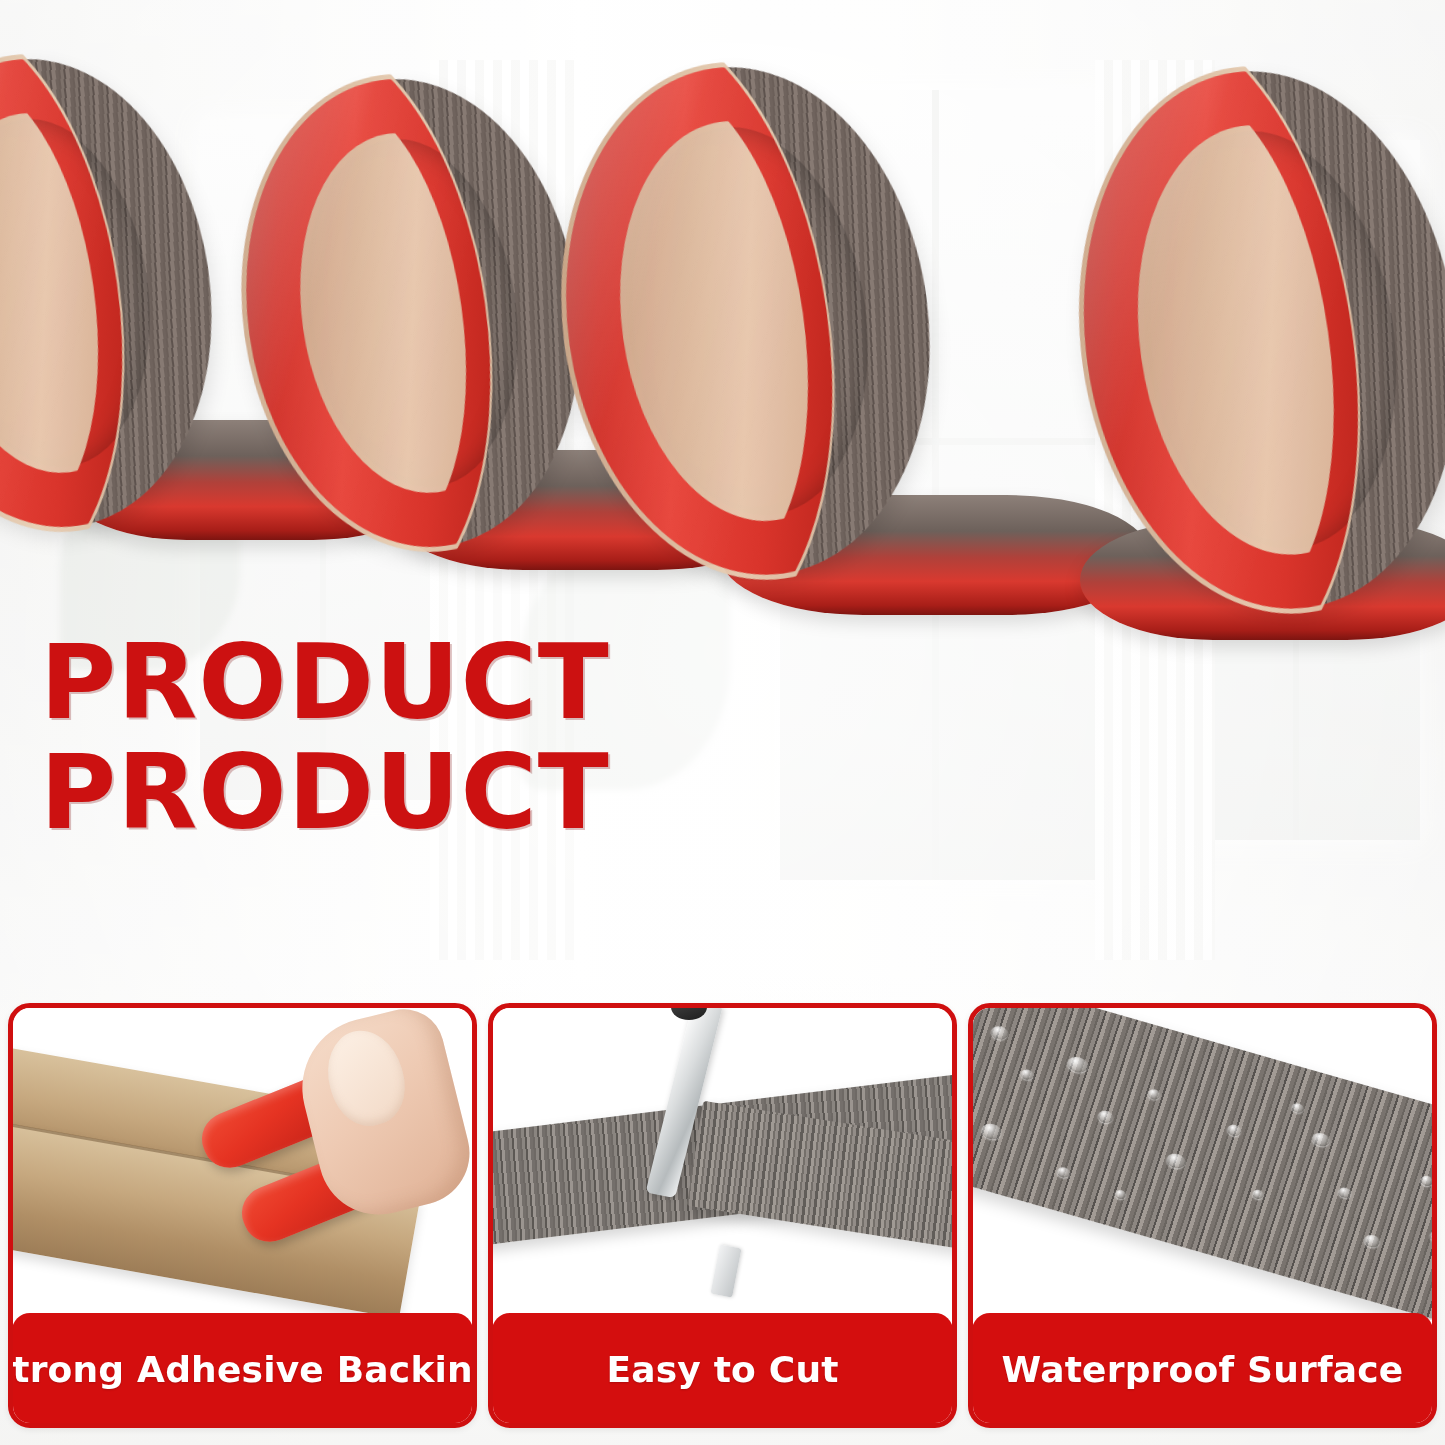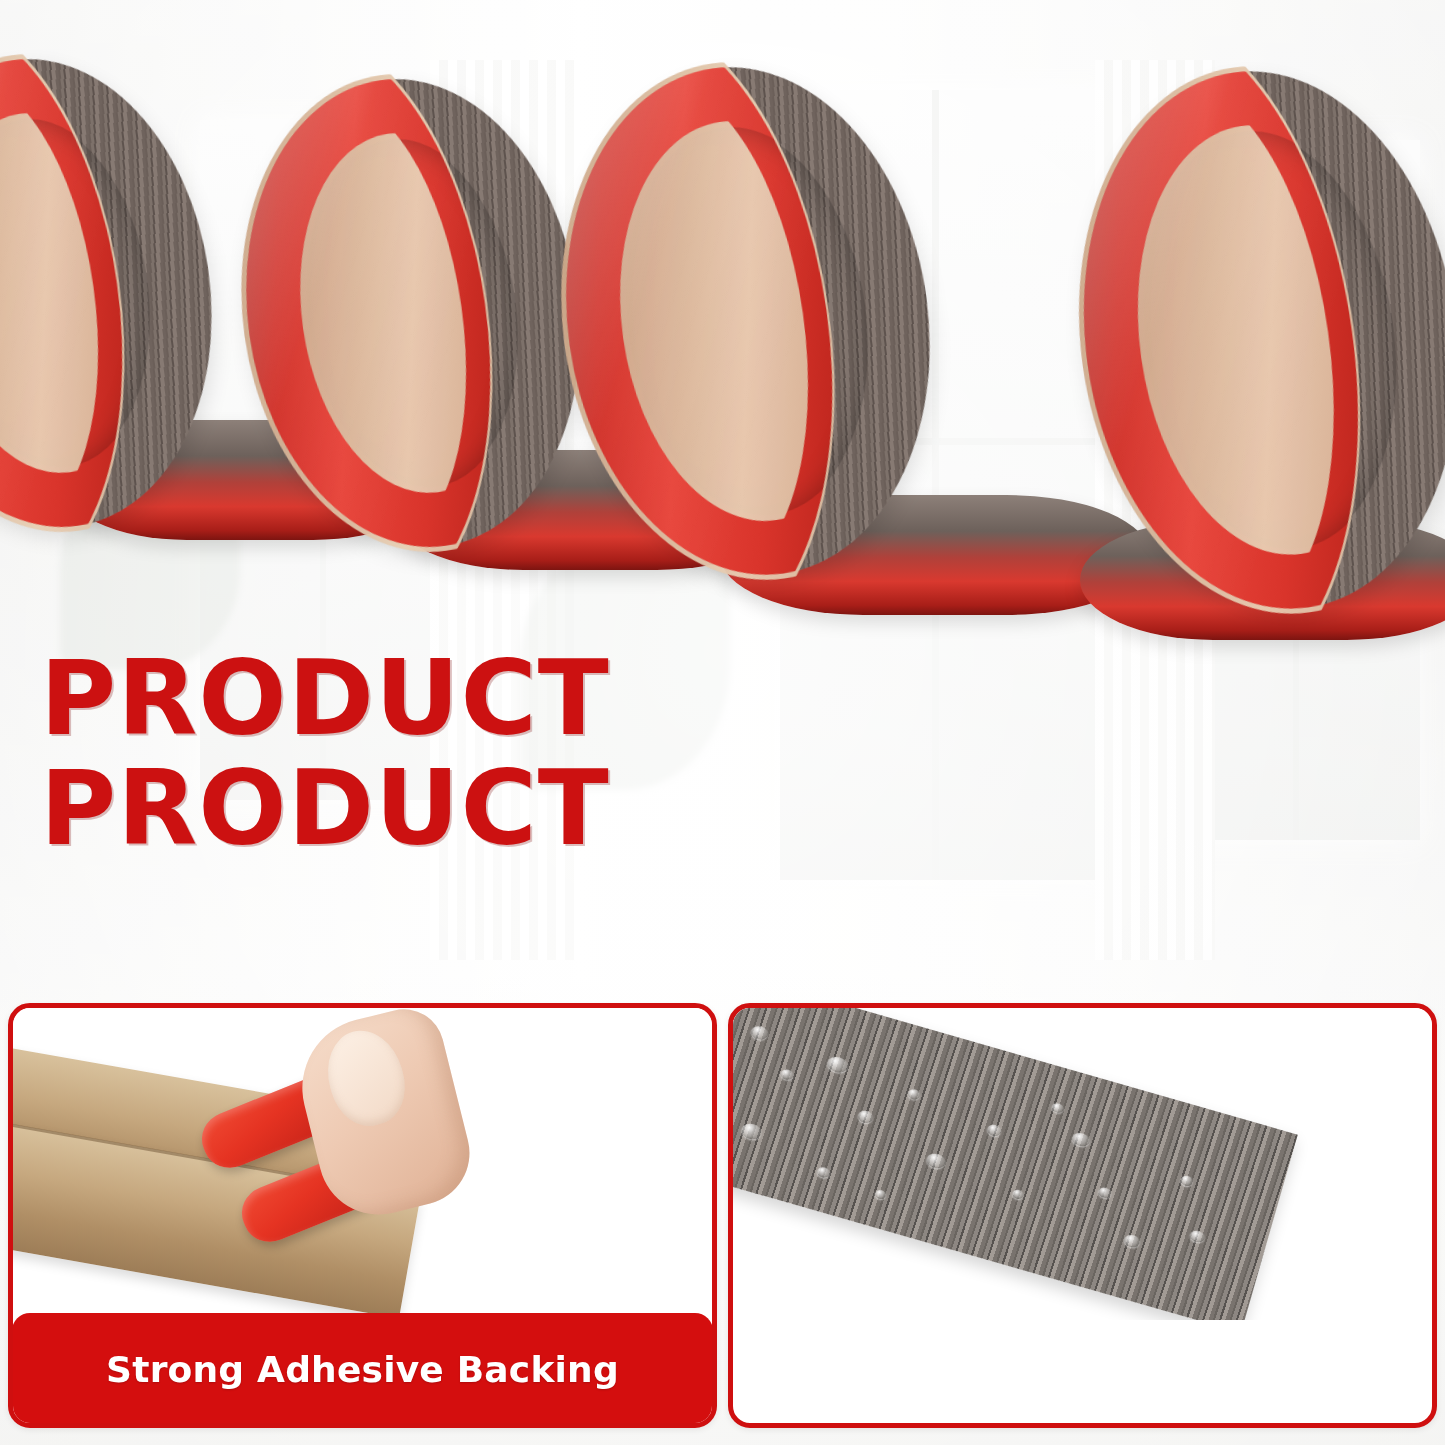--- a/index.html
+++ b/index.html
@@ -143,21 +143,21 @@
         #8d8079 0%, #6d615b 30%,
         #b0413a 52%, #d9392f 72%, #a81e18 92%, #7d1410 100%);
     box-shadow: 0 8px 18px rgba(0,0,0,.13);
     border-radius: 50%/90px;
   }
 
   
   .headline {
     position: absolute;
     left: 40px;
-    top: 648px;
+    top: 632px;
     width: 1120px;
   }
   .title-line {
     color: #cc1111;
     font-family: "DejaVu Sans", sans-serif;
     font-weight: bold;
     font-size: 104px;
     line-height: 0.98;
     letter-spacing: 1px;
     text-shadow: 2px 2px 0 rgba(120,0,0,.25);
@@ -421,20 +421,30 @@
         <div class="p1-strip lower"></div>
         <div class="p1-seam"></div>
         <div class="p1-liner a"></div>
         <div class="p1-liner b"></div>
         <div class="p1-thumb"></div>
         <div class="p1-nail"></div>
       </div>
       <div class="feature-caption">Strong Adhesive Backing</div>
     </div>
 
+    <div class="feature">
+      <div class="feature-photo">
+        <div class="p2-strip"></div>
+        <div class="p2-strip2"></div>
+        <div class="p2-blade"></div>
+        <div class="p2-blade2"></div>
+        <div class="p2-pivot"></div>
+      </div>
+      <div class="feature-caption">Easy to Cut</div>
+    </div>
 
     <div class="feature">
       <div class="feature-photo">
         <div class="p3-strip">
           <div class="drop" style="left:46px;  top:44px;  width:17px; height:13px;"></div>
           <div class="drop" style="left:86px;  top:78px;  width:13px; height:10px;"></div>
           <div class="drop" style="left:128px; top:52px;  width:21px; height:15px;"></div>
           <div class="drop" style="left:172px; top:96px;  width:15px; height:12px;"></div>
           <div class="drop" style="left:214px; top:62px;  width:12px; height:10px;"></div>
           <div class="drop" style="left:250px; top:118px; width:19px; height:14px;"></div>
@@ -444,16 +454,17 @@
           <div class="drop" style="left:424px; top:104px; width:13px; height:10px;"></div>
           <div class="drop" style="left:462px; top:142px; width:16px; height:12px;"></div>
           <div class="drop" style="left:500px; top:70px;  width:12px; height:10px;"></div>
           <div class="drop" style="left:64px;  top:140px; width:20px; height:15px;"></div>
           <div class="drop" style="left:148px; top:162px; width:13px; height:10px;"></div>
           <div class="drop" style="left:210px; top:168px; width:11px; height:9px;"></div>
           <div class="drop" style="left:356px; top:36px;  width:12px; height:9px;"></div>
           <div class="drop" style="left:524px; top:120px; width:15px; height:11px;"></div>
         </div>
       </div>
+      <div class="feature-caption">Waterproof Surface</div>
     </div>
 
   </div>
 </div>
 
 </body></html>

